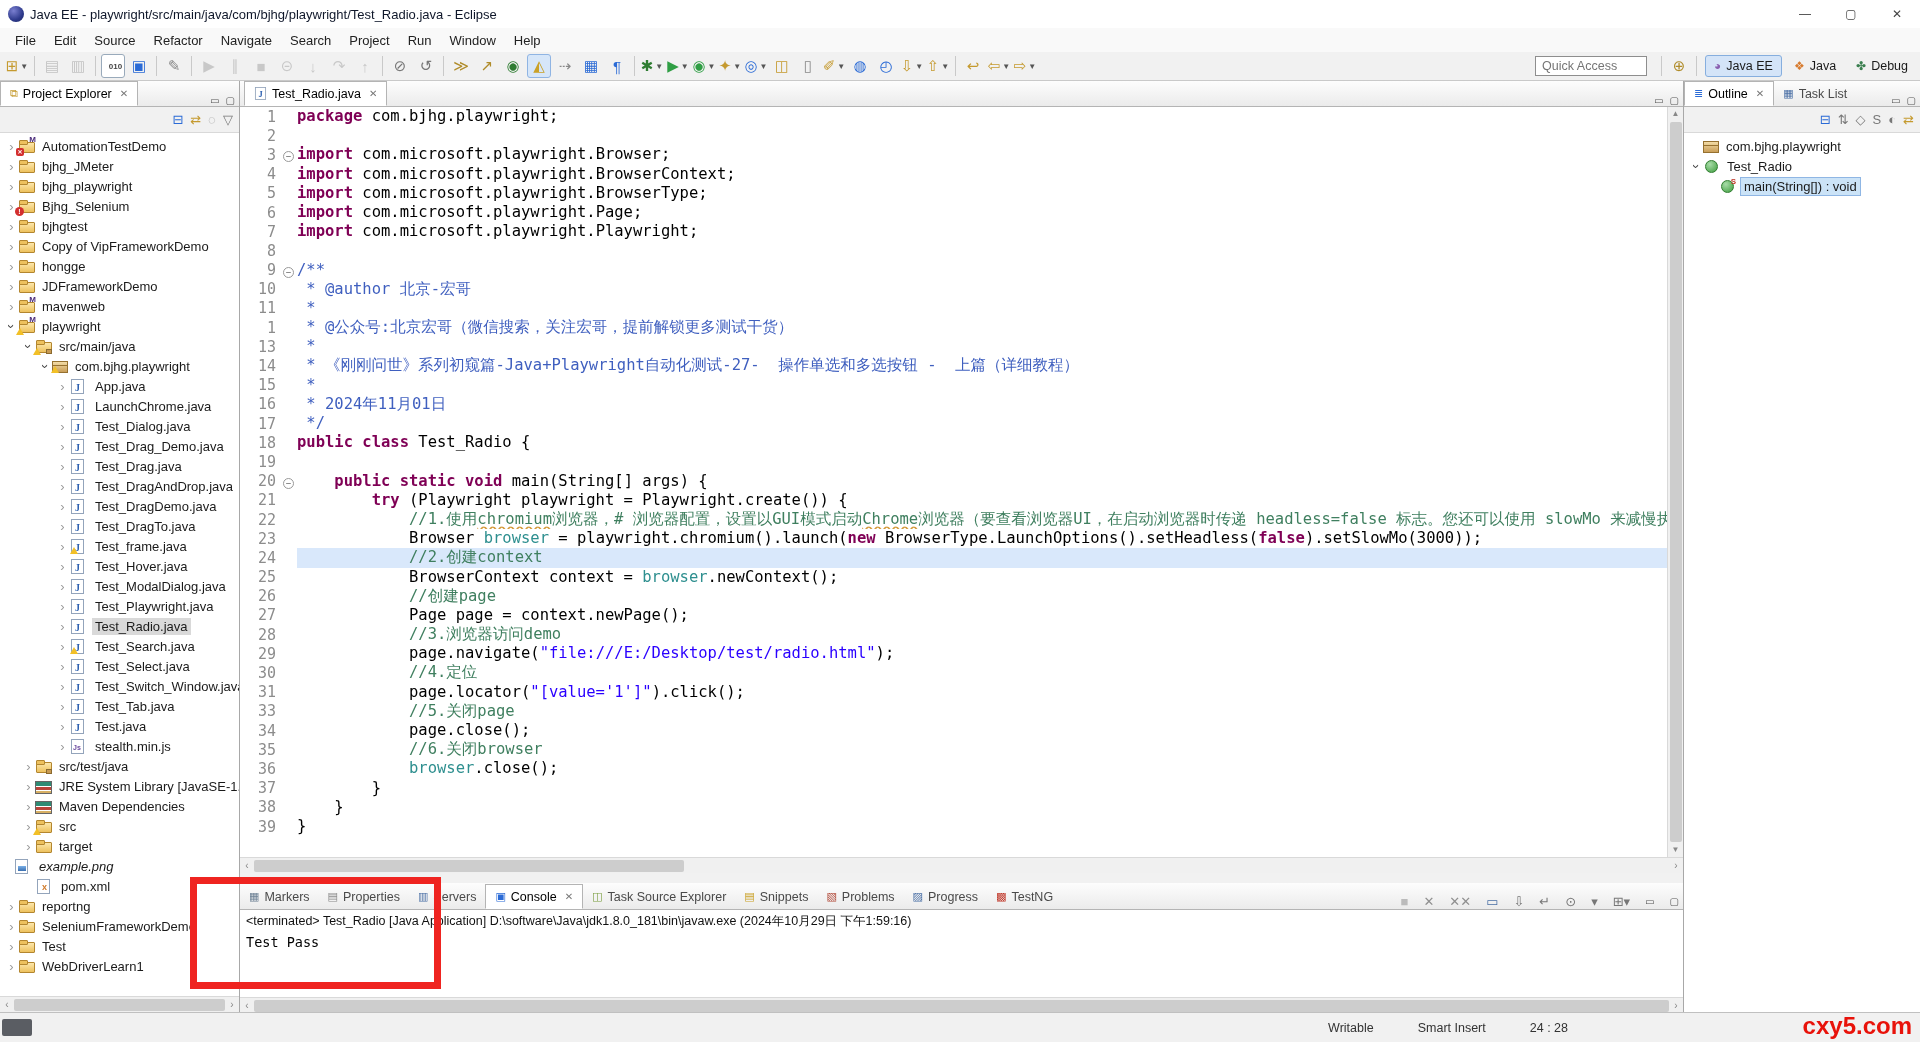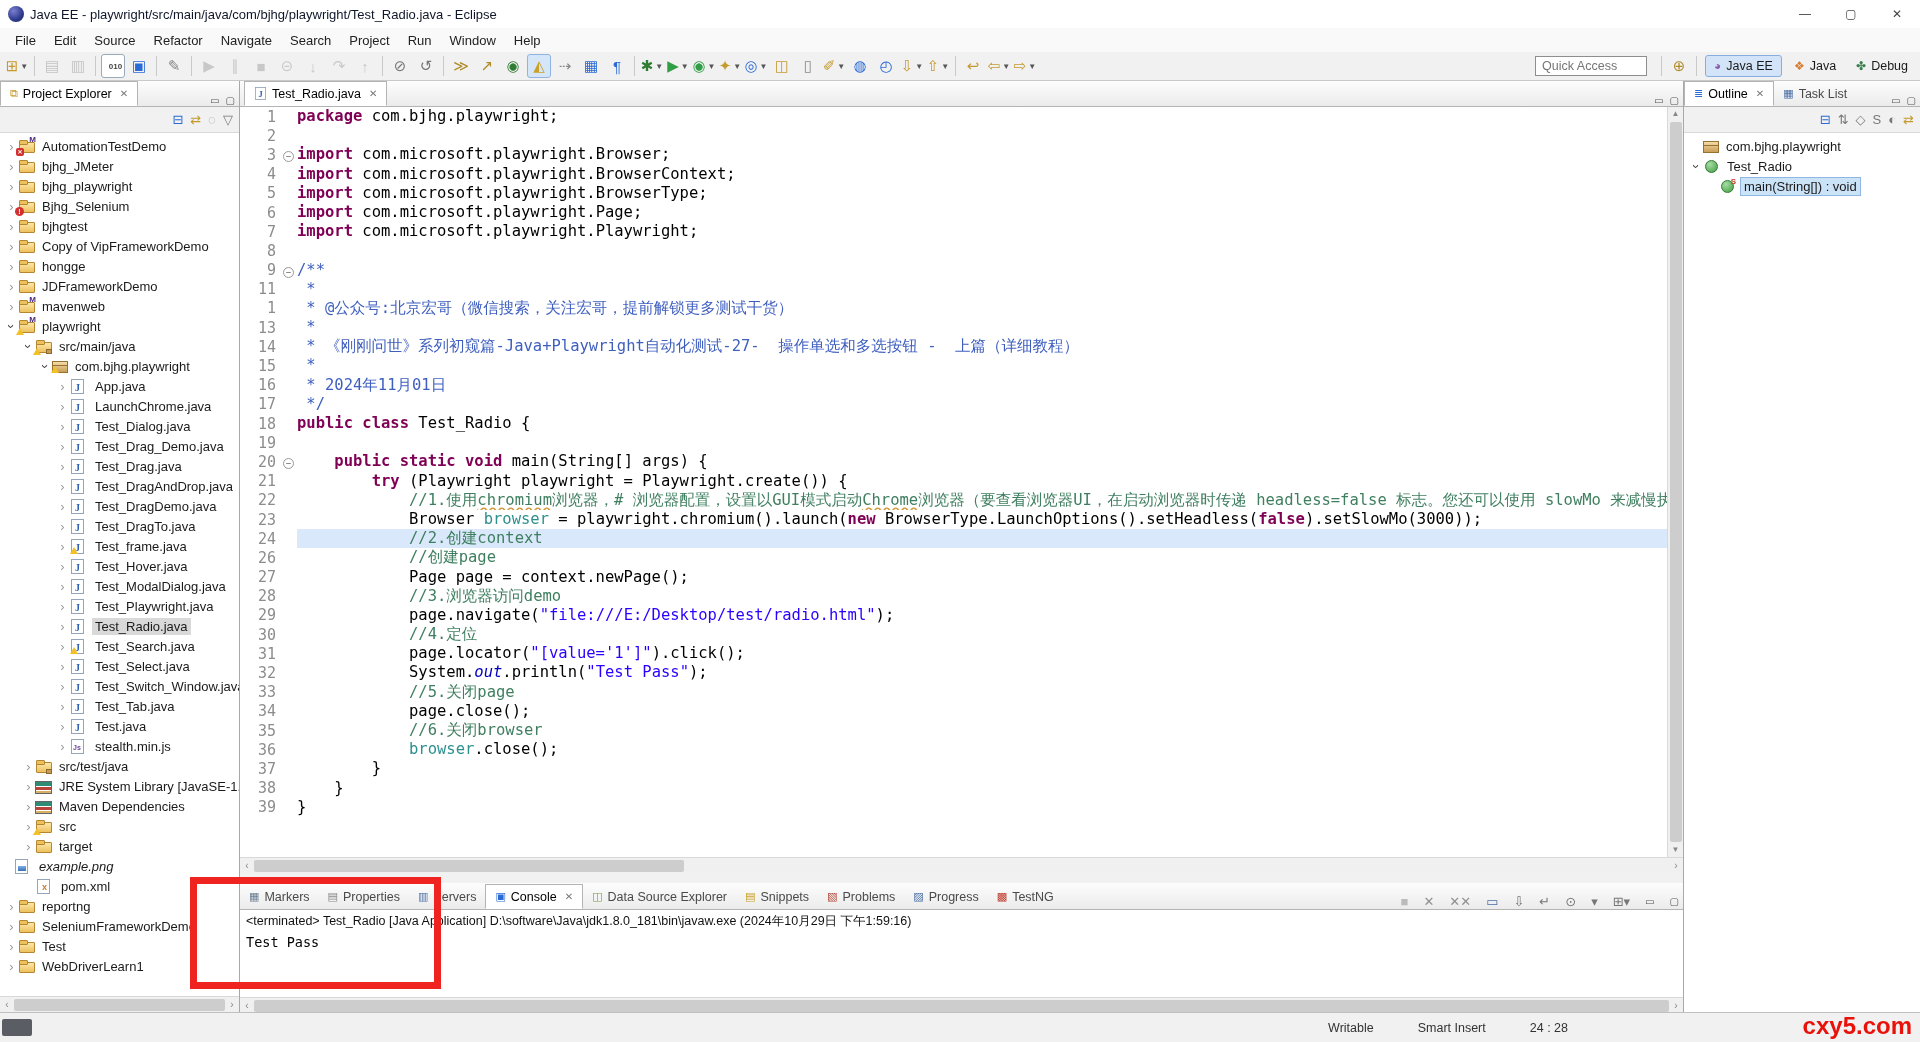--- a/index.html
+++ b/index.html
@@ -528,20 +528,25 @@
               <span class="lnum">8</span>
               <span class="lfold"></span>
               <span class="lcode"></span>
             </div>
             <div class="line">
               <span class="lnum">9</span>
               <span class="lfold"><span class="fm">−</span></span>
               <span class="lcode"><span class="jd">/**</span></span>
             </div>
             <div class="line">
+              <span class="lnum">10</span>
+              <span class="lfold"></span>
+              <span class="lcode"><span class="jd"> * @author 北京-宏哥</span></span>
+            </div>
+            <div class="line">
               <span class="lnum">11</span>
               <span class="lfold"></span>
               <span class="lcode"><span class="jd"> *</span></span>
             </div>
             <div class="line">
               <span class="lnum">1</span>
               <span class="lfold"></span>
               <span class="lcode"><span class="jd"> * @公众号:北京宏哥（微信搜索，关注宏哥，提前解锁更多测试干货）</span></span>
             </div>
             <div class="line">
@@ -598,20 +603,25 @@
               <span class="lnum">23</span>
               <span class="lfold"></span>
               <span class="lcode"><span class="pl">            Browser </span><span class="var">browser</span><span class="pl"> = playwright.chromium().launch(</span><span class="kw">new</span><span class="pl"> BrowserType.LaunchOptions().setHeadless(</span><span class="kw">false</span><span class="pl">).setSlowMo(3000));</span></span>
             </div>
             <div class="line hl">
               <span class="lnum">24</span>
               <span class="lfold"></span>
               <span class="lcode"><span class="pl">            </span><span class="cm">//2.创建context</span></span>
             </div>
             <div class="line">
+              <span class="lnum">25</span>
+              <span class="lfold"></span>
+              <span class="lcode"><span class="pl">            BrowserContext context = </span><span class="var">browser</span><span class="pl">.newContext();</span></span>
+            </div>
+            <div class="line">
               <span class="lnum">26</span>
               <span class="lfold"></span>
               <span class="lcode"><span class="pl">            </span><span class="cm">//创建page</span></span>
             </div>
             <div class="line">
               <span class="lnum">27</span>
               <span class="lfold"></span>
               <span class="lcode"><span class="pl">            Page page = context.newPage();</span></span>
             </div>
             <div class="line">
@@ -626,25 +636,20 @@
             </div>
             <div class="line">
               <span class="lnum">30</span>
               <span class="lfold"></span>
               <span class="lcode"><span class="pl">            </span><span class="cm">//4.定位</span></span>
             </div>
             <div class="line">
               <span class="lnum">31</span>
               <span class="lfold"></span>
               <span class="lcode"><span class="pl">            page.locator(</span><span class="str">"[value='1']"</span><span class="pl">).click();</span></span>
-            </div>
-            <div class="line">
-              <span class="lnum">32</span>
-              <span class="lfold"></span>
-              <span class="lcode"><span class="pl">            System.</span><span class="fld">out</span><span class="pl">.println(</span><span class="str">"Test Pass"</span><span class="pl">);</span></span>
             </div>
             <div class="line">
               <span class="lnum">33</span>
               <span class="lfold"></span>
               <span class="lcode"><span class="pl">            </span><span class="cm">//5.关闭page</span></span>
             </div>
             <div class="line">
               <span class="lnum">34</span>
               <span class="lfold"></span>
               <span class="lcode"><span class="pl">            page.close();</span></span>
@@ -703,21 +708,21 @@
             <span class="tab-glyph" style="color: rgb(74, 111, 165);">▥</span>
             <span>Servers</span>
           </div>
           <div class="vtab active">
             <span class="tab-glyph" style="color: rgb(43, 107, 214);">▣</span>
             <span>Console</span>
             <span class="tclose">✕</span>
           </div>
           <div class="vtab">
             <span class="tab-glyph" style="color: rgb(122, 158, 63);">◫</span>
-            <span>Data Source Explorer</span>
+            <span>Task Source Explorer</span>
           </div>
           <div class="vtab">
             <span class="tab-glyph" style="color: rgb(202, 161, 40);">▤</span>
             <span>Snippets</span>
           </div>
           <div class="vtab">
             <span class="tab-glyph" style="color: rgb(178, 74, 58);">▧</span>
             <span>Problems</span>
           </div>
           <div class="vtab">

